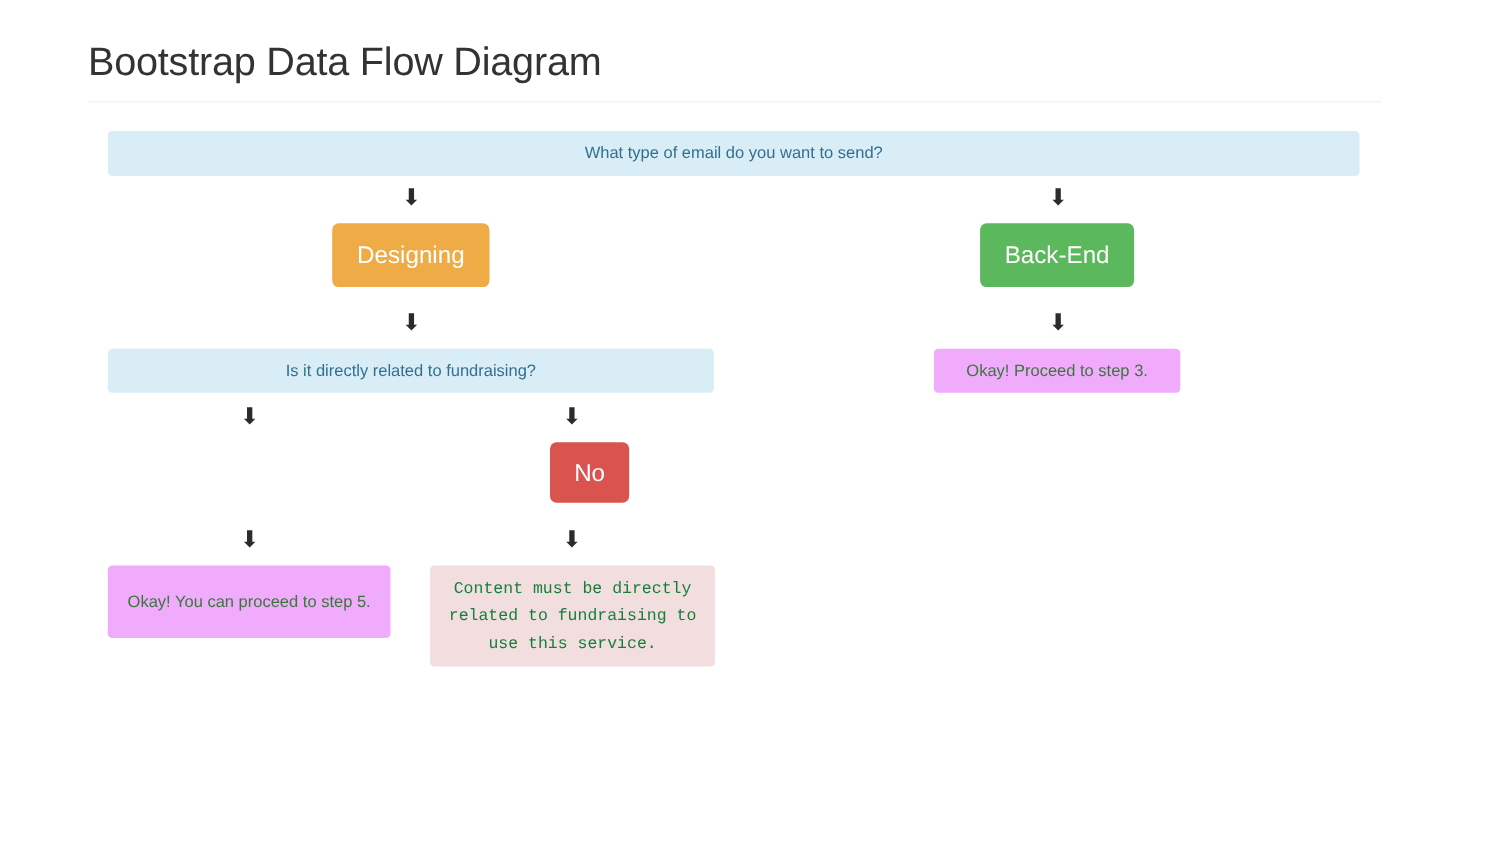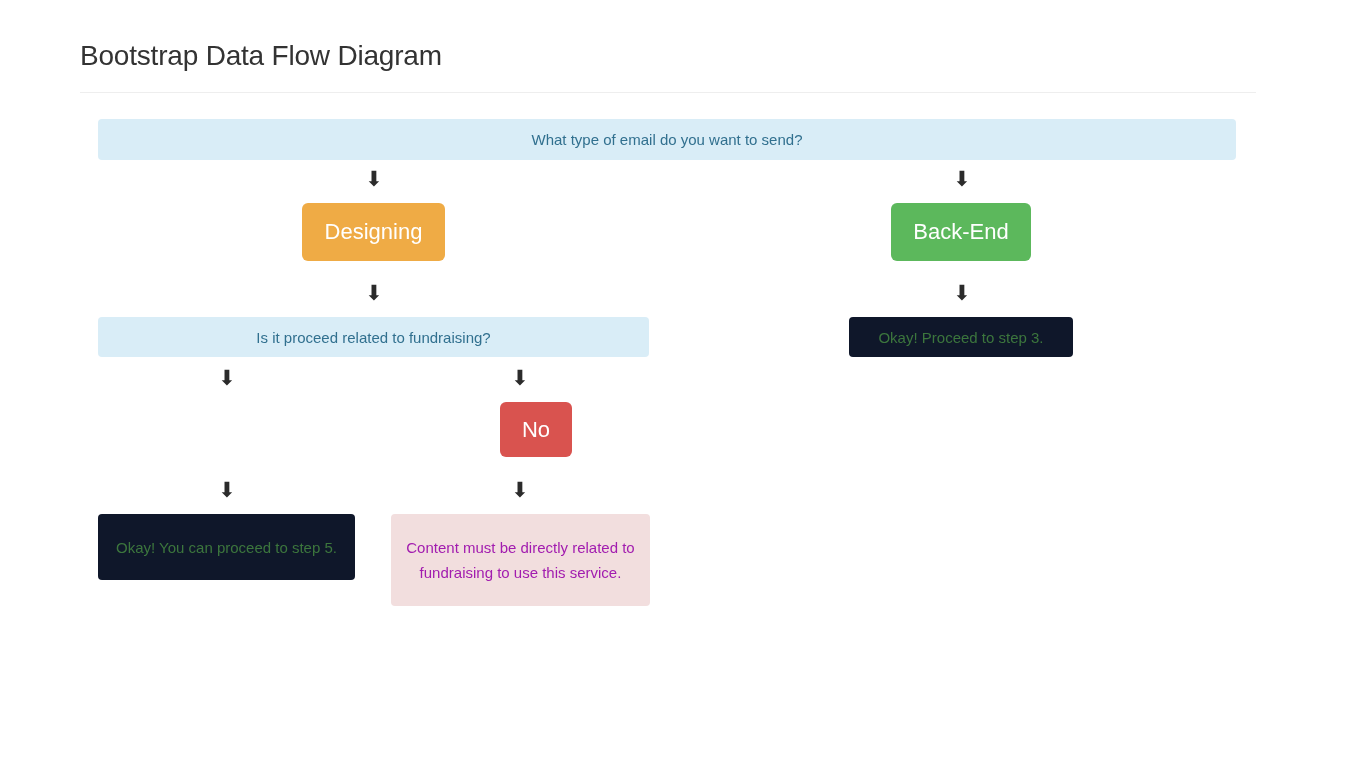--- a/index.html
+++ b/index.html
@@ -19,21 +19,21 @@
   .page { position: relative; width: 1368px; height: 779px; }
 
   
   .page-header {
     position: absolute;
     left: 80px;
     top: 34px;
     width: 1176px;
   }
   .page-title {
-    font-size: 28px;
+    font-size: 36px;
     font-weight: 400;
     line-height: 44px;
     color: #333333;
     margin: 0;
     letter-spacing: -0.2px;
   }
   .header-rule {
     margin-top: 14px;
     border: 0;
     border-top: 1px solid #eeeeee;
@@ -54,26 +54,27 @@
     text-align: center;
     font-size: 15px;
     line-height: 25px;
     padding: 10px 14px;
   }
   .alert-info {
     background: #d9edf7;
     color: #31708f;
   }
   .alert-success {
-    background: #0f172a;
+    background: #f0abfc;
     color: #3c763d;
   }
   .alert-danger {
     background: #f2dede;
-    color: #a21caf;
+    color: #15803d;
+    font-family: Liberation Mono, monospace;
   }
 
   .btn {
     border-radius: 6px;
     border: none;
     display: flex;
     align-items: center;
     justify-content: center;
     color: #ffffff;
     font-size: 22px;
@@ -142,21 +143,21 @@
 
     <div class="arrow" id="arrow-1">⬇</div>
     <div class="arrow" id="arrow-2">⬇</div>
 
     <button class="node btn btn-warning" id="btn-designing">Designing</button>
     <button class="node btn btn-success" id="btn-backend">Back-End</button>
 
     <div class="arrow" id="arrow-3">⬇</div>
     <div class="arrow" id="arrow-4">⬇</div>
 
-    <div class="node alert-box alert-info" id="q-fundraising">Is it proceed related to fundraising?</div>
+    <div class="node alert-box alert-info" id="q-fundraising">Is it directly related to fundraising?</div>
 
     <div class="node alert-box alert-success" id="alert-backend">Okay! Proceed to step 3.</div>
 
     <div class="arrow" id="arrow-5">⬇</div>
     <div class="arrow" id="arrow-6">⬇</div>
 
     <button class="node btn btn-danger" id="btn-no">No</button>
 
     <div class="arrow" id="arrow-7">⬇</div>
     <div class="arrow" id="arrow-8">⬇</div>

